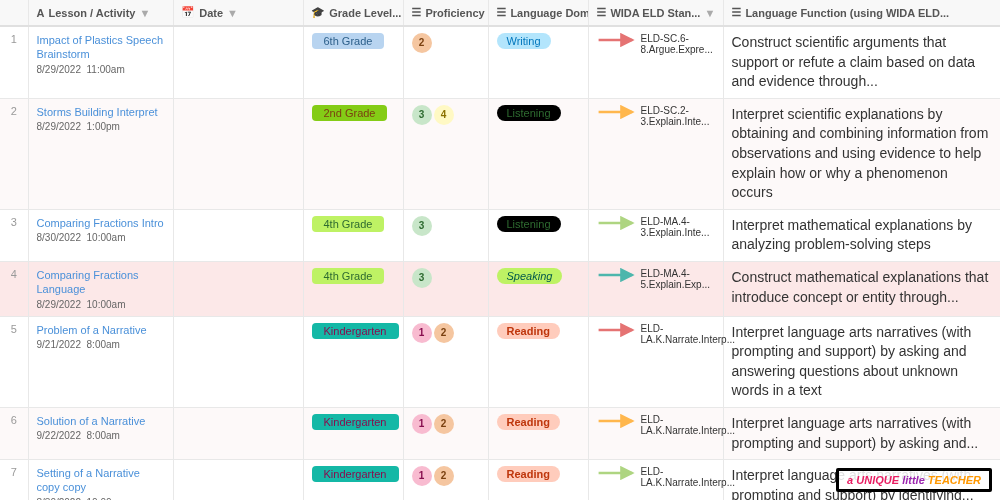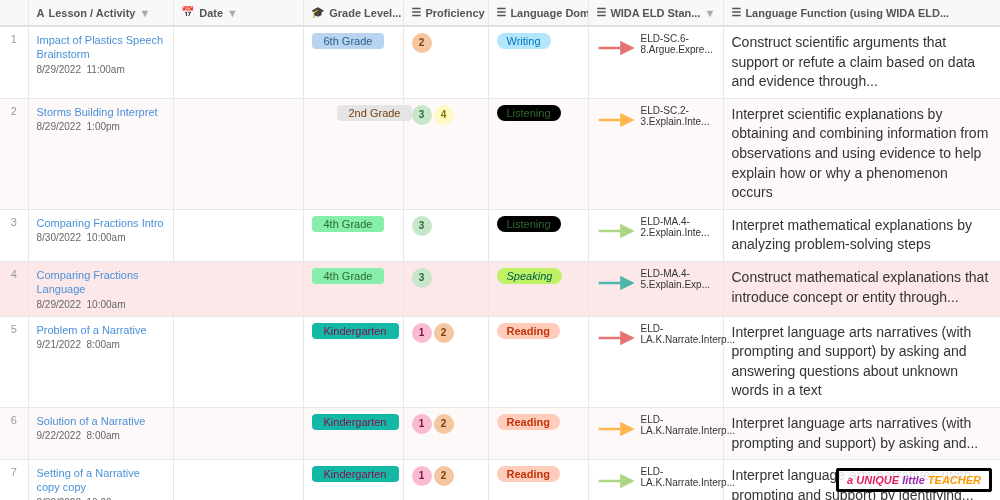--- a/index.html
+++ b/index.html
@@ -43,22 +43,22 @@
 
     .grade-badge {
       display: inline-block;
       padding: 2px 12px;
       border-radius: 4px;
       font-size: 11px;
       font-weight: 500;
       white-space: nowrap;
     }
     .grade-6th { background: #b8d4f0; color: #2c5f8a; }
-    .grade-2nd { background: #e5e5e5; color: #7a4010; margin-left: 25px; }
-    .grade-4th { background: #86efac; color: #2e6b30; }
+    .grade-2nd { background: #84cc16; color: #7a4010; }
+    .grade-4th { background: #bef264; color: #2e6b30; }
     .grade-k { background: #14b8a6; color: #880e4f; }
 
     .prof-badge {
       display: inline-block;
       width: 20px;
       height: 20px;
       border-radius: 50%;
       text-align: center;
       line-height: 20px;
       font-size: 10px;
@@ -76,21 +76,21 @@
       border-radius: 10px;
       font-size: 11px;
       font-weight: 500;
     }
     .lang-writing { background: #b3e5fc; color: #0277bd; }
     .lang-listening { background: #000000; color: #2e6b30; }
     .lang-speaking { background: #bef264; color: #00574b; font-style: italic; }
     .lang-reading { background: #ffccbc; color: #bf360c; font-weight: bold; }
     .wida-arrow {
       display: inline-flex;
-      align-items: flex-end;
+      align-items: flex-start;
       gap: 4px;
     }
     .arrow-img {
       width: 40px;
       height: 14px;
       flex-shrink: 0;
     }
     .wida-text { font-size: 10px; }
 
     .lang-func { font-size: 14px; color: #333; line-height: 1.4; }
@@ -241,21 +241,21 @@
           <td><span class="lang-badge lang-listening">Listening</span></td>
           <td><div class="wida-arrow">
     <svg class="arrow-img" viewBox="0 0 50 14" xmlns="http://www.w3.org/2000/svg">
       <defs>
         <marker id="ah2" markerWidth="6" markerHeight="6" refX="5" refY="3" orient="auto">
           <path d="M0,0 L6,3 L0,6 Z" fill="#aed581"></path>
         </marker>
       </defs>
       <line x1="2" y1="7" x2="44" y2="7" stroke="#aed581" stroke-width="3" marker-end="url(#ah2)"></line>
     </svg>
-    <span class="wida-text">ELD-MA.4-2.Explain.Inte...</span>
+    <span class="wida-text">ELD-MA.4-3.Explain.Inte...</span>
   </div></td>
           <td>
             <div class="lang-func">Interpret mathematical explanations by analyzing problem-solving steps</div>
           </td>
         </tr>
         <tr style="background: rgb(252, 232, 232);">
           <td class="row-num">4</td>
           <td>
             <div class="lesson-name">Comparing Fractions Language</div>
     <div class="date-time">8/29/2022&nbsp;&nbsp;10:00am</div>

